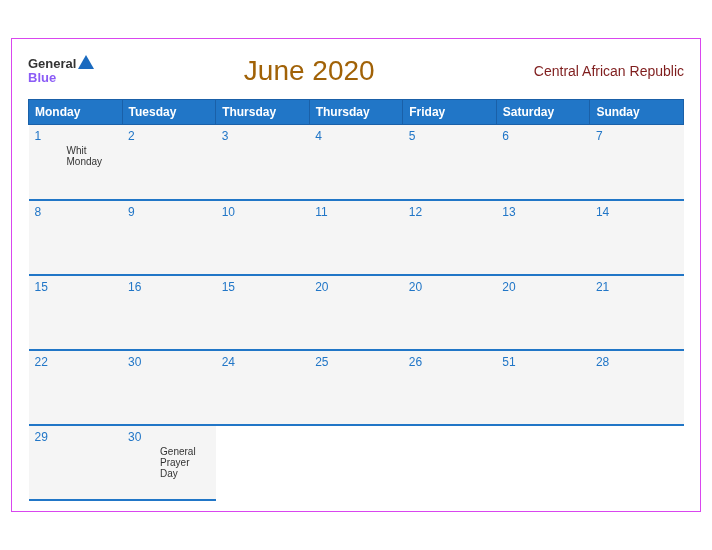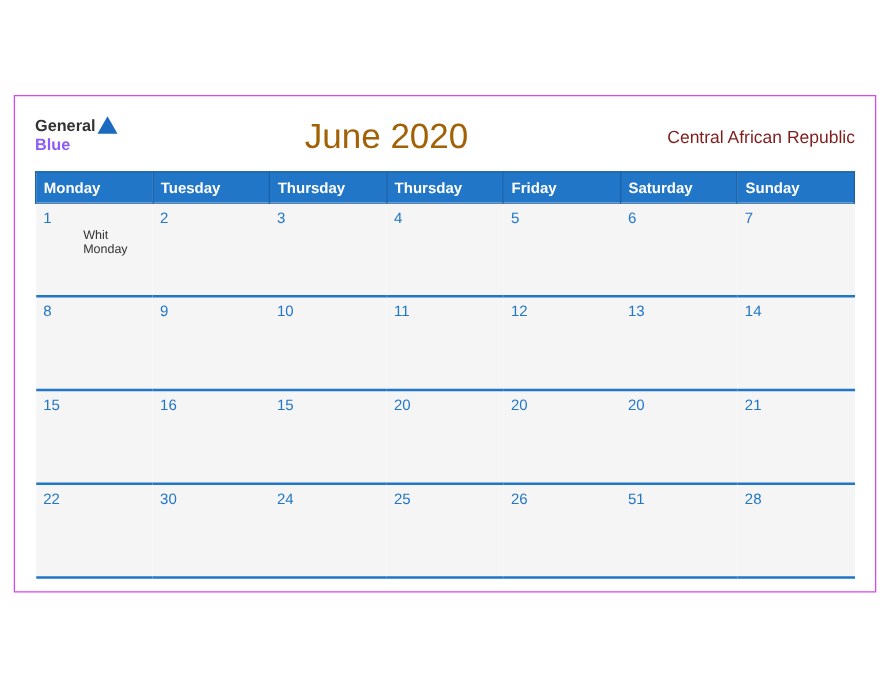--- a/index.html
+++ b/index.html
@@ -235,15 +235,29 @@
           <td>
             <span class="day-number">26</span>
           </td>
           <td>
             <span class="day-number">51</span>
           </td>
           <td>
             <span class="day-number">28</span>
           </td>
         </tr>
+        <tr class="week-row">
+          <td>
+            <span class="day-number">29</span>
+          </td>
+          <td>
+            <span class="day-number">30</span>
+            <span class="day-event">General Prayer Day</span>
+          </td>
+          <td class="empty" style="background: rgb(255, 255, 255); border-bottom: none;"></td>
+          <td class="empty" style="background: rgb(255, 255, 255); border-bottom: none;"></td>
+          <td class="empty" style="background: rgb(255, 255, 255); border-bottom: none;"></td>
+          <td class="empty" style="background: rgb(255, 255, 255); border-bottom: none;"></td>
+          <td class="empty" style="background: rgb(255, 255, 255); border-bottom: none;"></td>
+        </tr>
       </tbody>
   </table>
 </div>
 
 </body></html>

